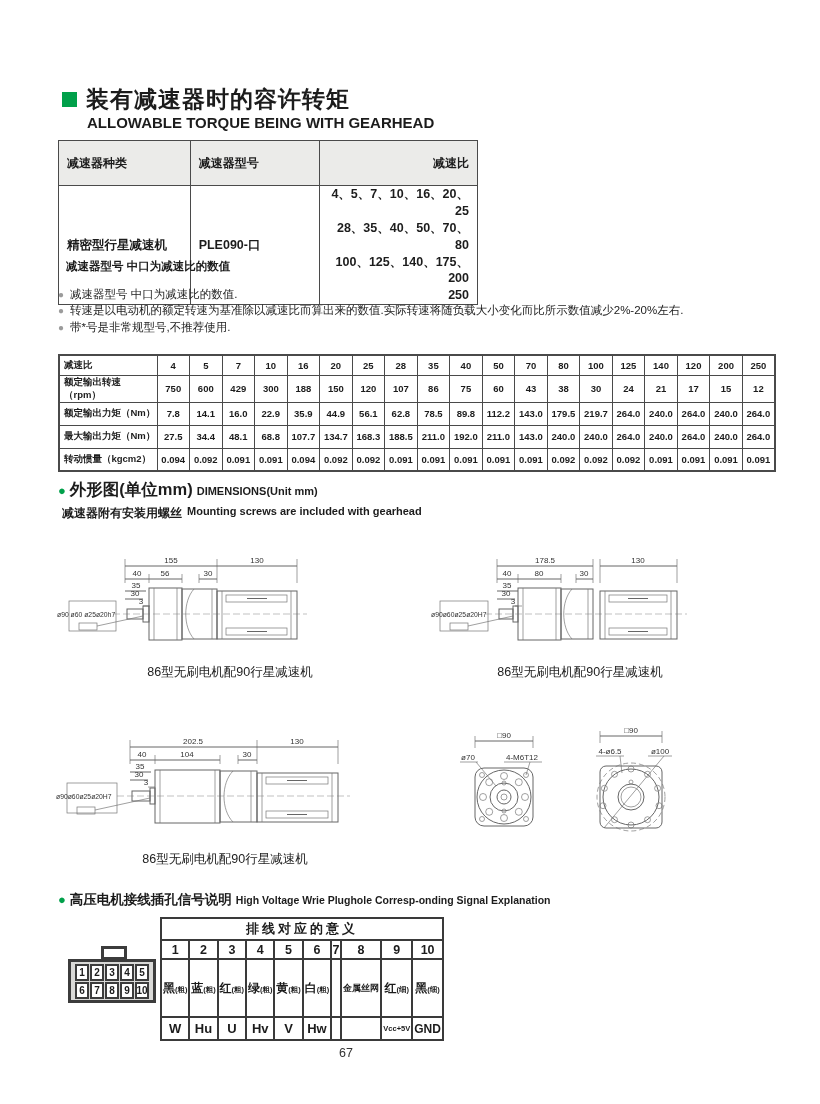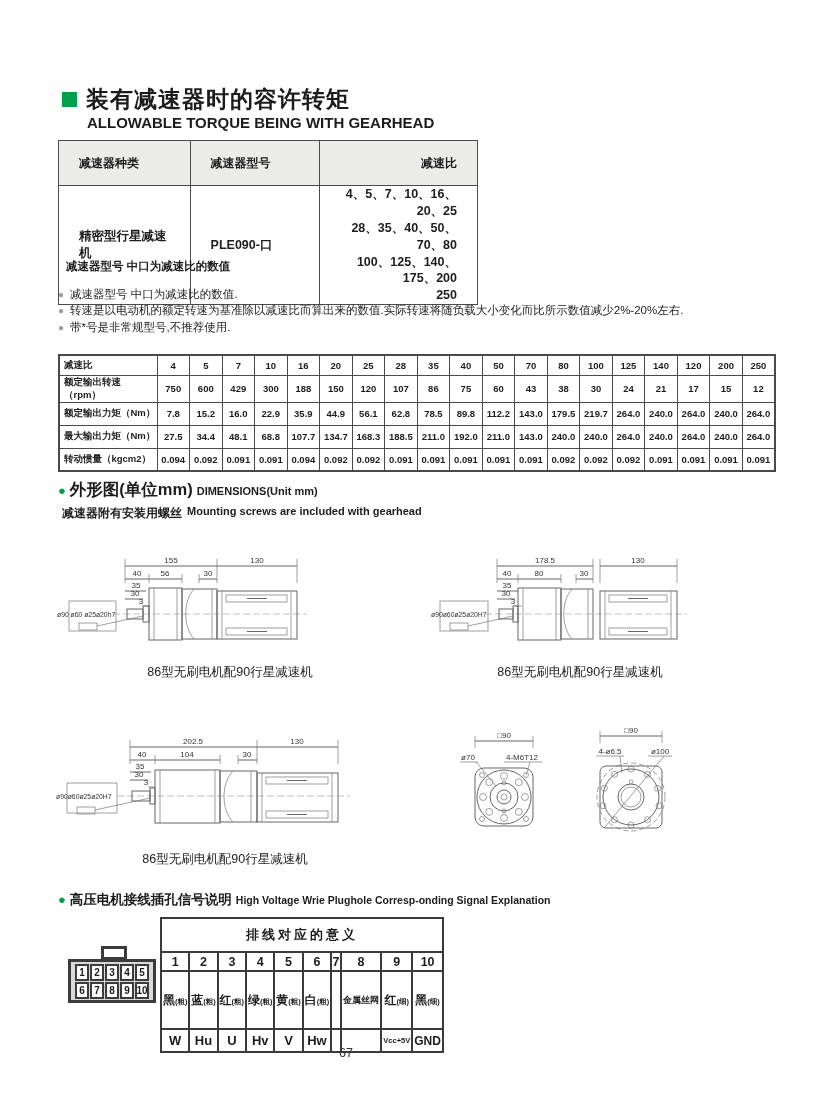--- a/index.html
+++ b/index.html
@@ -8,21 +8,21 @@
   .page { position:relative; width:820px; height:1104px; background:#fff; overflow:hidden; }
 
   
   .title-row { position:absolute; left:62px; top:84px; display:flex; align-items:center; gap:9px; }
   .title-square { width:15px; height:15px; background:#00a04a; }
   .title-zh { font-size:23px; font-weight:bold; letter-spacing:1px; }
   .title-en { position:absolute; left:87px; top:114px; font-size:15px; font-weight:bold; }
 
   
   .gh-table { position:absolute; left:58px; top:140px; width:420px; border-collapse:collapse; }
-  .gh-table th, .gh-table td { border:1.5px solid #4a4a4a; padding:0 20px; }
+  .gh-table th, .gh-table td { border:1.5px solid #4a4a4a; padding:0 8px; }
   .gh-table th { background:#ebebe9; height:45px; text-align:left; font-size:12px; font-weight:600; }
   .gh-table th.r { text-align:right; }
   .gh-table td { height:72px; vertical-align:middle; font-size:12.5px; font-weight:600; }
   .gh-ratios { text-align:right; font-size:11px; font-weight:600; line-height:1.35; padding-right:2px; }
   .gh-note { position:absolute; left:66px; top:259px; font-size:11.5px; font-weight:600; }
 
   
   .notes { position:absolute; left:58px; top:286px; font-size:11.5px; }
   .note-line { display:flex; align-items:center; gap:6px; height:16.5px; }
   .note-dot { color:#9b9b9b; font-size:10px; }
@@ -60,21 +60,21 @@
   
   .connector { position:absolute; left:68px; top:946px; width:92px; }
   .conn-tab { width:26px; height:14px; border:3px solid #3c3c3c; background:#fff; margin-left:33px; }
   .conn-body { width:88px; height:44px; border:3px solid #3c3c3c; background:#d9d9d7; display:flex; flex-direction:column; justify-content:center; gap:1px; margin-top:-1px; }
   .conn-row { display:flex; justify-content:center; gap:1px; }
   .conn-cell { width:14px; height:17px; background:#fff; border:2px solid #3c3c3c; display:flex; align-items:center; justify-content:center; font-size:10px; font-weight:bold; }
 
   
   .sig-table { position:absolute; left:160px; top:917px; width:284px; border-collapse:collapse; }
   .sig-table th, .sig-table td { border:2px solid #3a3a3a; text-align:center; padding:0; }
-  .sig-title { height:34px; font-size:13px; font-weight:bold; letter-spacing:3px; }
+  .sig-title { height:22px; font-size:13px; font-weight:bold; letter-spacing:3px; }
   .sig-pin { height:19px; font-size:12.5px; font-weight:bold; }
   .sig-color { height:58px; font-size:12px; font-weight:bold; }
   .sig-color .s { font-size:7.5px; }
   .sig-color.mesh { font-size:9px; line-height:1.15; font-weight:bold; }
   .sig-sig { height:23px; font-size:13px; font-weight:bold; }
   .sig-sig.tiny { font-size:7.5px; }
   .sig-sig.small { font-size:12px; }
 
   .page-num { position:absolute; left:0; top:1046px; width:692px; text-align:center; font-size:12.5px; color:#333; }
 </style>
@@ -194,21 +194,21 @@
           <td>30</td>
           <td>24</td>
           <td>21</td>
           <td>17</td>
           <td>15</td>
           <td>12</td>
     </tr>
     <tr>
       <td class="lbl">额定输出力矩（Nm）</td>
       <td>7.8</td>
-          <td>15.2</td>
+          <td>14.1</td>
           <td>16.0</td>
           <td>22.9</td>
           <td>35.9</td>
           <td>44.9</td>
           <td>56.1</td>
           <td>62.8</td>
           <td>78.5</td>
           <td>89.8</td>
           <td>112.2</td>
           <td>143.0</td>

